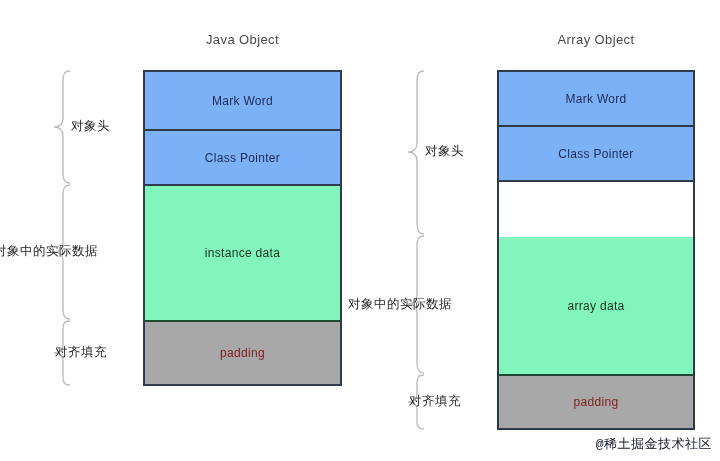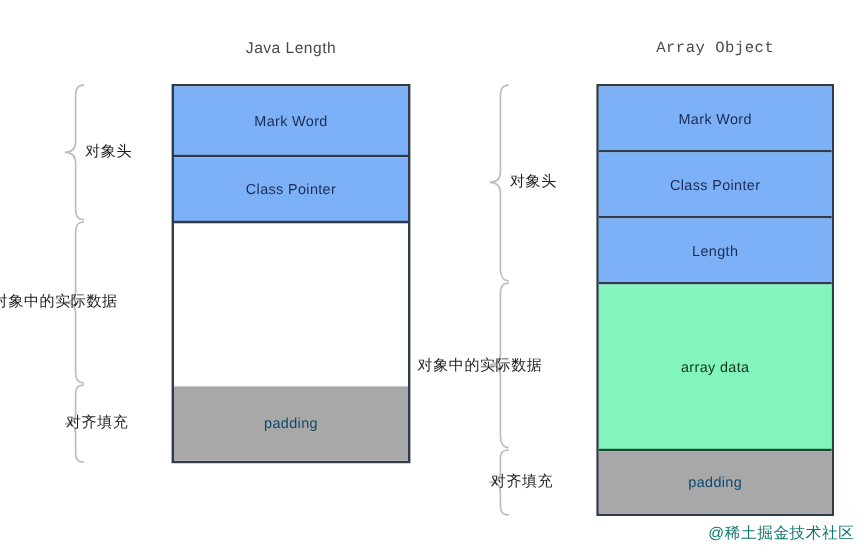--- a/index.html
+++ b/index.html
@@ -58,21 +58,21 @@
   }
   .row-header .row-label { color: #1b2b55; }
   .row-data {
     background: #81f5bb;
     border-bottom: 2px solid #1f4a31;
   }
   .row-data .row-label { color: #16321f; }
   .row-padding {
     background: #a8a8a8;
   }
-  .row-padding .row-label { color: #0c4a6e; }
+  .row-padding .row-label { color: #7f1d1d; }
   .row-last { border-bottom: none; }
 
   
   .annotation {
     position: absolute;
   }
   .annotation .brace {
     position: absolute;
     top: 0;
     left: 0;
@@ -91,40 +91,43 @@
     letter-spacing: .5px;
     text-align: right;
   }
 
   
   #watermark {
     position: absolute;
     right: 8px;
     bottom: 8px;
     font-size: 13px;
-    color: #0f766e;
-    font-family: Liberation Sans, sans-serif;
+    color: #0f172a;
+    font-family: Liberation Mono, monospace;
     letter-spacing: .5px;
     white-space: nowrap;
     user-select: none;
   }
 </style>
 </head>
 <body>
 
 <div id="canvas">
 
-  <div class="diagram-title" style="left:143px; top:32px; width:199px;">Java Length</div>
+  <div class="diagram-title" style="left:143px; top:32px; width:199px;">Java Object</div>
 
   <div class="layout-column" style="left:143px; top:70px; width:199px; height:316px;">
     <div class="mem-row row-header" style="top:0px; height:59px;">
       <span class="row-label">Mark Word</span>
     </div>
     <div class="mem-row row-header" style="top:59px; height:55px;">
       <span class="row-label">Class Pointer</span>
+    </div>
+    <div class="mem-row row-data" style="top:114px; height:136px;">
+      <span class="row-label">instance data</span>
     </div>
     <div class="mem-row row-padding row-last" style="top:250px; height:62px;">
       <span class="row-label">padding</span>
     </div>
   </div>
 
   <div class="annotation" style="left:50px; top:70px; width:93px; height:114px;">
     <svg class="brace" width="22" height="114" viewBox="0 0 22 114">
       <path class="brace-path" d="M20,1 C14,1 13,5 13,11 L13,48 C13,54 10,57 4,57 C10,57 13,60 13,66 L13,103 C13,109 14,113 20,113"></path>
     </svg>
@@ -138,31 +141,28 @@
     <div class="ann-text" style="left:-104px; top:59px; width:152px;">对象中的实际数据</div>
   </div>
 
   <div class="annotation" style="left:50px; top:320px; width:93px; height:66px;">
     <svg class="brace" width="22" height="66" viewBox="0 0 22 66">
       <path class="brace-path" d="M20,1 C14,1 13,4 13,9 L13,25 C13,30 10,33 4,33 C10,33 13,36 13,41 L13,57 C13,62 14,65 20,65"></path>
     </svg>
     <div class="ann-text" style="left:-63px; top:24px; width:120px;">对齐填充</div>
   </div>
 
-  <div class="diagram-title" style="left:497px; top:32px; width:198px;font-family:Liberation Mono, monospace;">Array Object</div>
+  <div class="diagram-title" style="left:497px; top:32px; width:198px;">Array Object</div>
 
   <div class="layout-column" style="left:497px; top:70px; width:198px; height:360px;">
     <div class="mem-row row-header" style="top:0px; height:55px;">
       <span class="row-label">Mark Word</span>
     </div>
     <div class="mem-row row-header" style="top:55px; height:55px;">
       <span class="row-label">Class Pointer</span>
-    </div>
-    <div class="mem-row row-header" style="top:110px; height:55px;">
-      <span class="row-label">Length</span>
     </div>
     <div class="mem-row row-data" style="top:165px; height:139px;justify-content:center;">
       <span class="row-label">array data</span>
     </div>
     <div class="mem-row row-padding row-last" style="top:304px; height:52px;">
       <span class="row-label">padding</span>
     </div>
   </div>
 
   <div class="annotation" style="left:404px; top:70px; width:93px; height:165px;">

